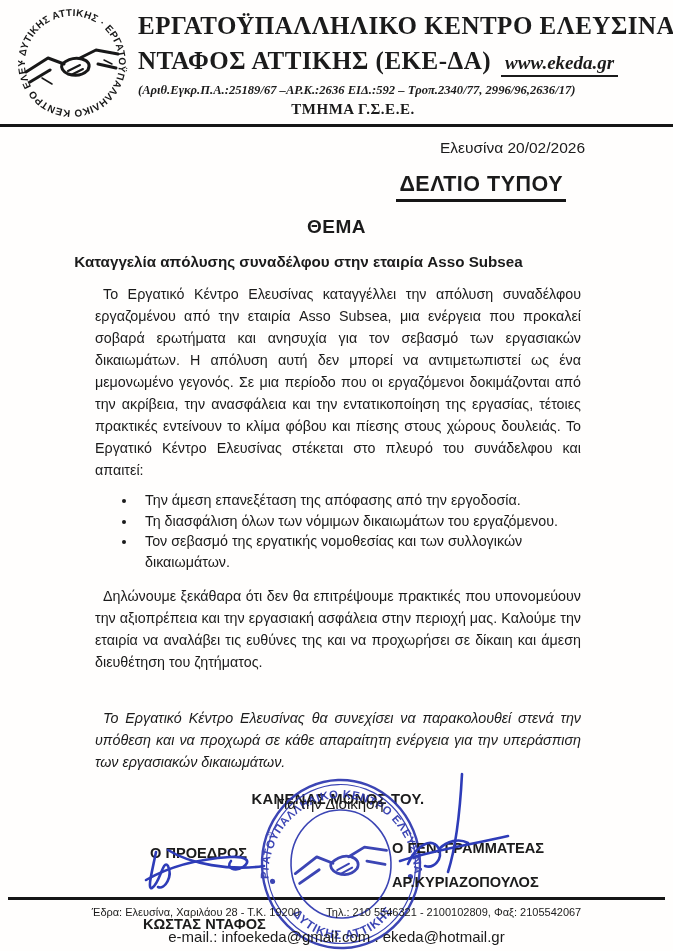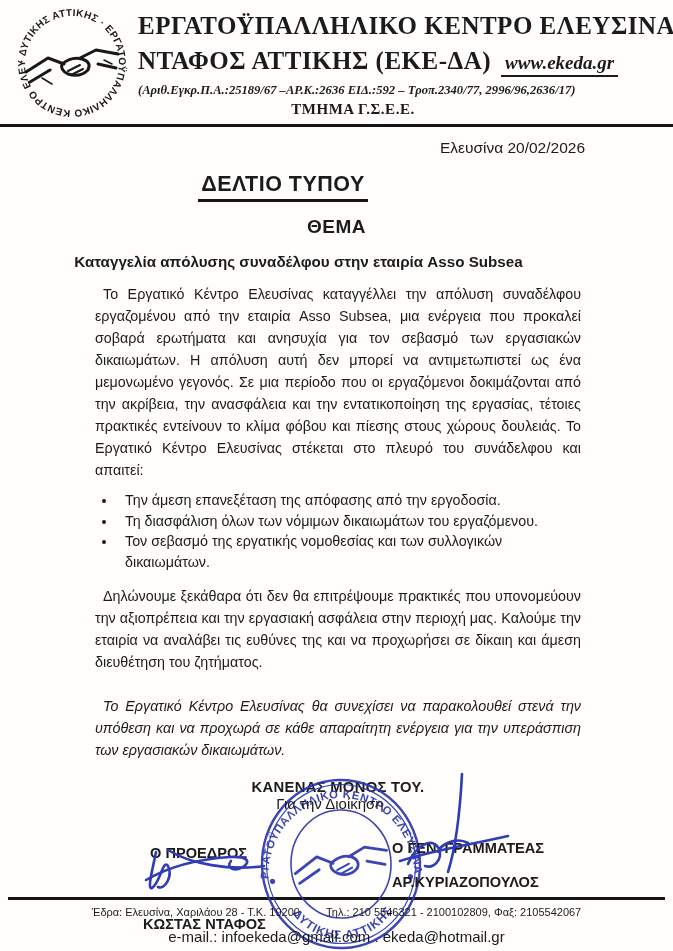--- a/index.html
+++ b/index.html
@@ -28,40 +28,40 @@
     font-style:italic; font-weight:bold; font-size:12.6px; white-space:nowrap;
   }
   .department {
     margin-top:3px; width:430px; text-align:center;
     font-family:"Liberation Serif", serif; font-weight:bold; font-size:15px; letter-spacing:0.5px;
   }
   .rule-top { position:absolute; left:0; top:124px; width:673px; height:3px; background:#161616; }
 
   
   .dateline { position:absolute; top:139px; right:88px; font-size:15.5px; }
-  .doc-title-wrap { position:absolute; top:172px; left:0; width:566px; text-align:center; }
+  .doc-title-wrap { position:absolute; top:172px; left:0; width:566px; text-align:right; }
   .doc-title {
     display:inline-block; font-size:21.5px; font-weight:bold; letter-spacing:0.5px;
     border-bottom:3px solid #161616; padding:0 3px 2px 3px;
   }
   .subject-label { position:absolute; top:216px; left:0; width:673px; text-align:center;
     font-size:19px; font-weight:bold; letter-spacing:0.5px; }
   .subject { position:absolute; top:253px; left:0; width:597px; text-align:center;
     font-size:15.2px; font-weight:bold; }
 
   
   .body-text {
     position:absolute; top:283px; left:95px; width:486px;
     font-size:14.3px; line-height:22px; text-align:justify;
   }
   .body-text p { text-indent:8px; }
   .para-1 { margin-bottom:9px; }
-  .demands { margin:0 0 13px 22px; }
+  .demands { margin:0 0 13px 42px; }
   .demands li { line-height:20.5px; padding-left:8px; text-align:left; }
-  .para-2 { margin-bottom:22px; }
+  .para-2 { margin-bottom:34px; }
   .para-3 { margin-bottom:15px;font-style:italic; }
   .slogan { text-align:center; font-weight:bold; font-size:14.8px; letter-spacing:0.3px; }
 
   
   .for-admin { position:absolute; top:795px; left:0; width:660px; text-align:center;
     font-size:15px; z-index:3; }
   .sig-title { position:absolute; font-size:14.6px; font-weight:bold; z-index:3; }
   .sig-name  { position:absolute; font-size:14.6px; font-weight:bold; z-index:3; }
   .president-title { top:845px; left:150px; }
   .president-name  { top:876px; left:143px;margin-top:40px; }

